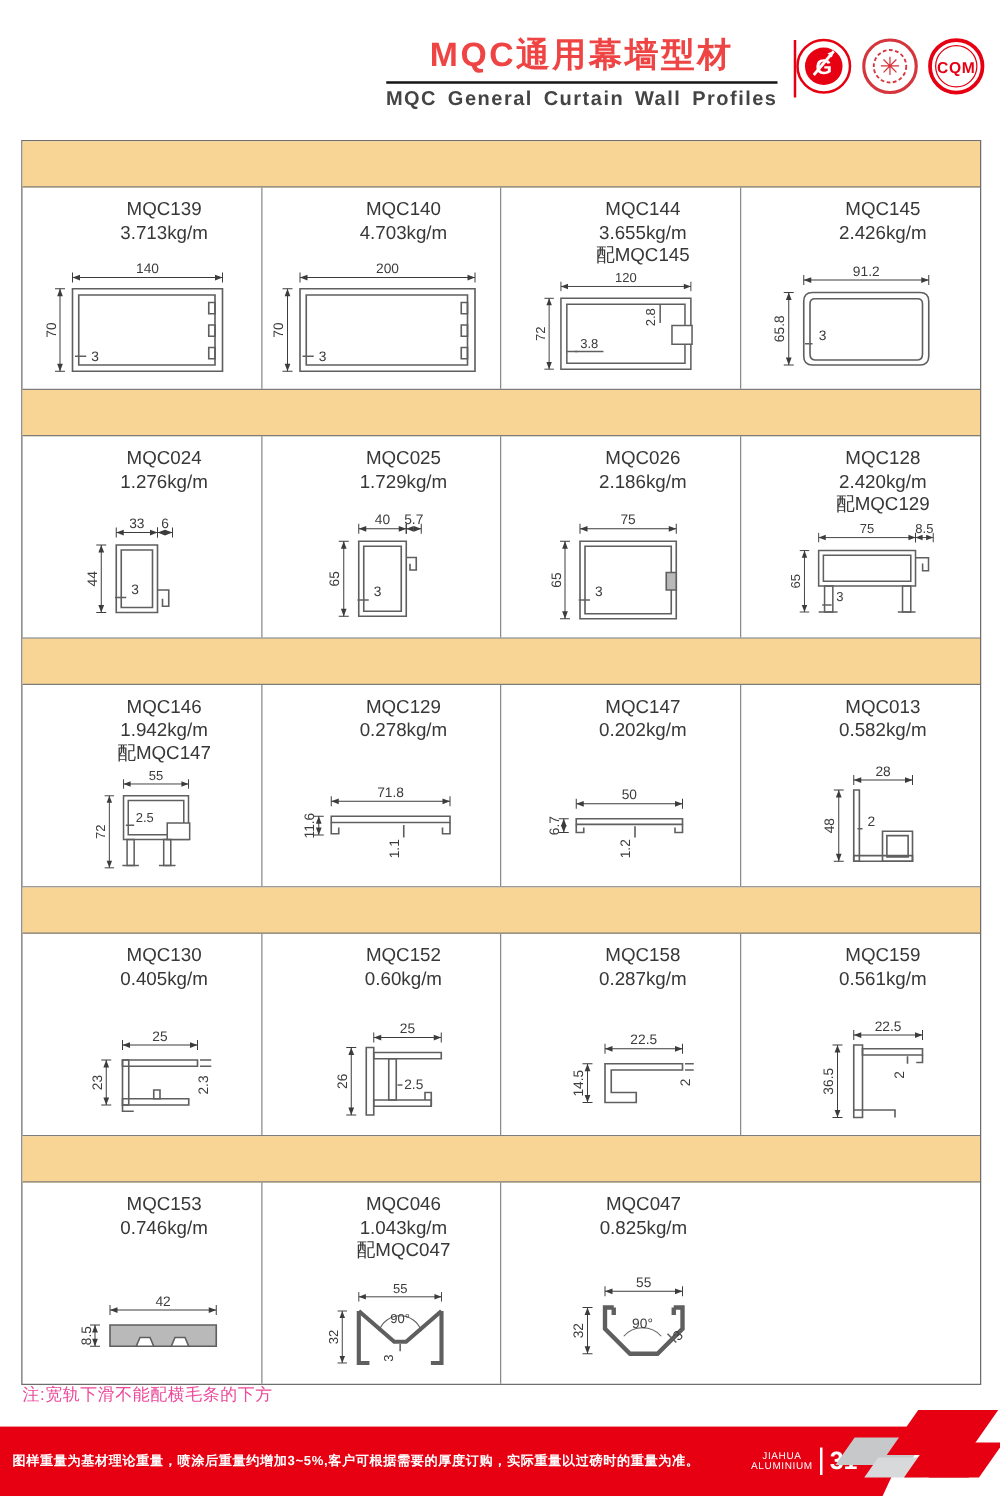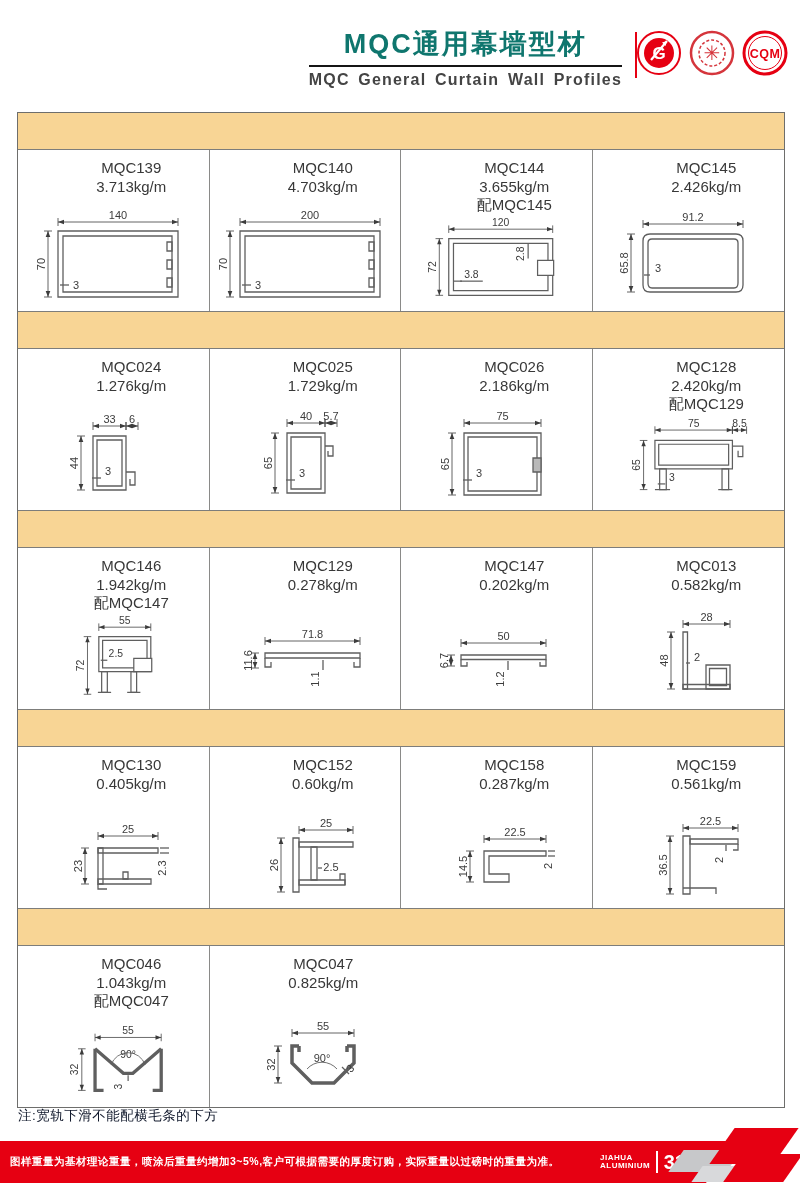--- a/index.html
+++ b/index.html
@@ -1,48 +1,48 @@
 <!DOCTYPE html>
 <html><head>
 <meta charset="utf-8">
 <style>
   html,body{margin:0;padding:0;background:#fff;}
   #page{position:relative;width:800px;height:1200px;background:#fff;overflow:hidden;
         font-family:"Liberation Sans","DejaVu Sans",sans-serif;}
 
   
   .title-block{position:absolute;top:26px;right:178px;text-align:center;}
-  .title-cn{font-size:27px;font-weight:bold;color:#0f766e;letter-spacing:2px;
+  .title-cn{font-size:27px;font-weight:bold;color:#ef4444;letter-spacing:2px;
             border-bottom:2.5px solid #151515;padding-bottom:3px;}
   .title-en{font-size:16px;font-weight:600;color:#444;letter-spacing:1.2px;margin-top:4px;word-spacing:3px;}
   .red-divider{position:absolute;top:32px;right:163px;width:2.5px;height:46px;background:#e60012;}
   .logos{position:absolute;top:30px;right:12px;display:flex;gap:7px;}
 
   
   #table{position:absolute;left:17px;top:112px;width:766px;border:1.5px solid #6e6e6c;background:#fff;}
   .band{height:36px;background:#f8d595;border-bottom:1px solid #7d7d7b;}
   .band + .row{border-bottom:1px solid #7d7d7b;}
   .row{display:grid;grid-template-columns:repeat(4,1fr);height:161px;}
   .row:last-child{border-bottom:none;}
   .cell{border-right:1px solid #8a8a88;display:flex;flex-direction:column;align-items:center;
         padding-top:9px;overflow:hidden;}
   .cell:last-child{border-right:none;}
   .pcode,.pweight,.pmate{font-size:15px;line-height:18.5px;color:#383838;text-align:center;margin-left:36px;}
   svg.draw{margin-top:auto;margin-bottom:2px;display:block;}
 
   
-  .note{position:absolute;left:18px;top:1107px;font-size:13.5px;color:#0f172a;letter-spacing:0.5px;}
+  .note{position:absolute;left:18px;top:1107px;font-size:13.5px;color:#ec4899;letter-spacing:0.5px;}
 
   
-  .footer-bar{position:absolute;left:0;top:1141px;width:732px;height:42px;background:#e60012;
+  .footer-bar{position:absolute;left:0;top:1141px;width:732px;height:56px;background:#e60012;
               clip-path:polygon(0 0,100% 0,calc(100% - 26px) 100%,0 100%);
               display:flex;align-items:center;box-sizing:border-box;padding:0 46px 0 10px;color:#fff;}
   .disclaimer{font-size:10.5px;font-weight:bold;letter-spacing:0.5px;white-space:nowrap;}
   .brand{margin-left:auto;display:flex;align-items:center;gap:6px;}
-  .brand-text{text-align:left;font-size:8px;line-height:8.5px;font-weight:bold;letter-spacing:0.5px;}
+  .brand-text{text-align:center;font-size:8px;line-height:8.5px;font-weight:normal;letter-spacing:0.5px;}
   .brand-divider{width:1.5px;height:22px;background:#fff;}
   .page-num{font-size:20px;font-weight:bold;}
   .deco{position:absolute;transform:skewX(-35deg);}
   .d1{left:722px;top:1128px;width:64px;height:36px;background:#e60012;}
   .d2{left:676px;top:1150px;width:58px;height:22px;background:#c7c8ca;}
   .d3{left:733px;top:1154px;width:60px;height:28px;background:#e60012;}
   .d4{left:697px;top:1166px;width:46px;height:16px;background:#d8d9db;}
   .d5{left:750px;top:1162px;width:32px;height:20px;background:#a50f0f;}
 </style>
 </head>
@@ -424,20 +424,37 @@
             <polygon points="0,0 6,-2.3 6,2.3" fill="#3c3c3c" transform="translate(72,30) rotate(90)"></polygon>
             <polygon points="0,0 6,-2.3 6,2.3" fill="#3c3c3c" transform="translate(72,88) rotate(-90)"></polygon>
             <text x="68.5" y="59" font-size="11" fill="#3c3c3c" text-anchor="middle" font-family="&quot;Liberation Sans&quot;,&quot;DejaVu Sans&quot;,sans-serif" transform="rotate(-90 68.5 59)">36.5</text>
             <text x="125" y="54" font-size="11" fill="#3c3c3c" text-anchor="middle" font-family="&quot;Liberation Sans&quot;,&quot;DejaVu Sans&quot;,sans-serif" transform="rotate(-90 125 54)">2</text>
           </svg>
         </div>
       </div>
       <div class="band" style="background: rgb(248, 213, 149);"></div>
       <div class="row">
         <div class="cell">
+          <div class="pcode">MQC153</div>
+          <div class="pweight">0.746kg/m</div>
+          <svg viewBox="0 0 180 100" width="182" height="100" class="draw">
+            <path d="M65,55H150V72H65Z" stroke="#5f5f5f" stroke-width="1.3" fill="#b9b9b9"></path>
+            <path d="M86,72L89,65H97L100,72Z" stroke="#5f5f5f" stroke-width="1.3" fill="#fff"></path>
+            <path d="M114,72L117,65H125L128,72Z" stroke="#5f5f5f" stroke-width="1.3" fill="#fff"></path>
+            <path d="M65,39V47M150,39V47M65,43H150" stroke="#3c3c3c" stroke-width="0.8" fill="none"></path>
+            <polygon points="0,0 6,-2.3 6,2.3" fill="#3c3c3c" transform="translate(65,43) rotate(0)"></polygon>
+            <polygon points="0,0 6,-2.3 6,2.3" fill="#3c3c3c" transform="translate(150,43) rotate(180)"></polygon>
+            <text x="107.5" y="39.5" font-size="11" fill="#3c3c3c" text-anchor="middle" font-family="&quot;Liberation Sans&quot;,&quot;DejaVu Sans&quot;,sans-serif">42</text>
+            <path d="M49,55H57M49,72H57M53,55V72" stroke="#3c3c3c" stroke-width="0.8" fill="none"></path>
+            <polygon points="0,0 6,-2.3 6,2.3" fill="#3c3c3c" transform="translate(53,55) rotate(90)"></polygon>
+            <polygon points="0,0 6,-2.3 6,2.3" fill="#3c3c3c" transform="translate(53,72) rotate(-90)"></polygon>
+            <text x="49.5" y="63.5" font-size="11" fill="#3c3c3c" text-anchor="middle" font-family="&quot;Liberation Sans&quot;,&quot;DejaVu Sans&quot;,sans-serif" transform="rotate(-90 49.5 63.5)">8.5</text>
+          </svg>
+        </div>
+        <div class="cell">
           <div class="pcode">MQC046</div>
           <div class="pweight">1.043kg/m</div>
           <div class="pmate">配MQC047</div>
           <svg viewBox="0 0 180 100" width="182" height="100" class="draw">
             <path d="M71,40V84H80" stroke="#5f5f5f" stroke-width="3.5" fill="none"></path>
             <path d="M71,40L101,66H111L141,40" stroke="#5f5f5f" stroke-width="3.5" fill="none"></path>
             <path d="M141,40V84H132" stroke="#5f5f5f" stroke-width="3.5" fill="none"></path>
             <path d="M88,57A19,19 0 0 1 124,57" stroke="#5f5f5f" stroke-width="0.9" fill="none"></path>
             <path d="M106,68V74" stroke="#5f5f5f" stroke-width="1.3" fill="none"></path>
             <path d="M71,24V32M141,24V32M71,28H141" stroke="#3c3c3c" stroke-width="0.8" fill="none"></path>

